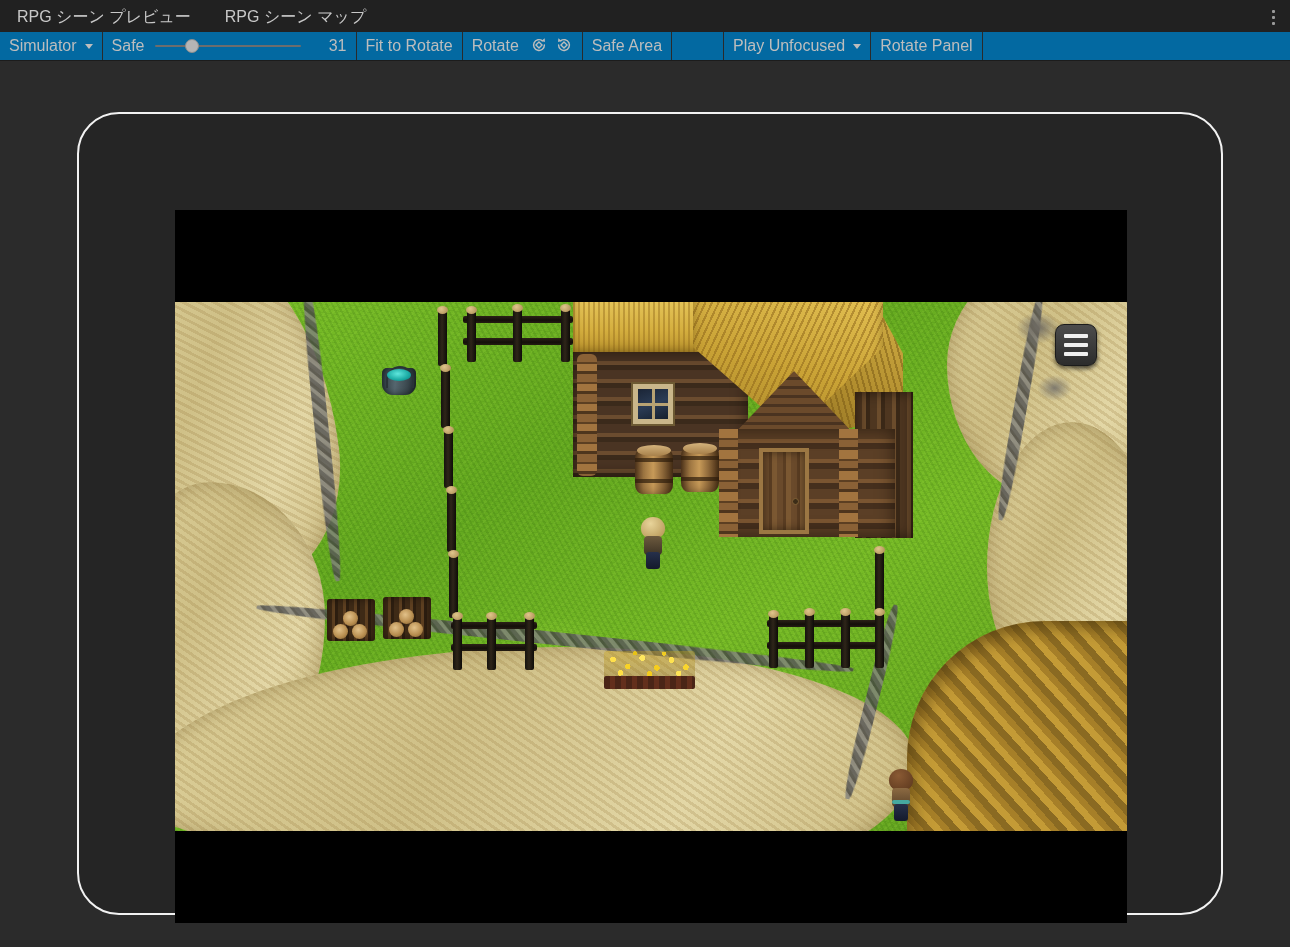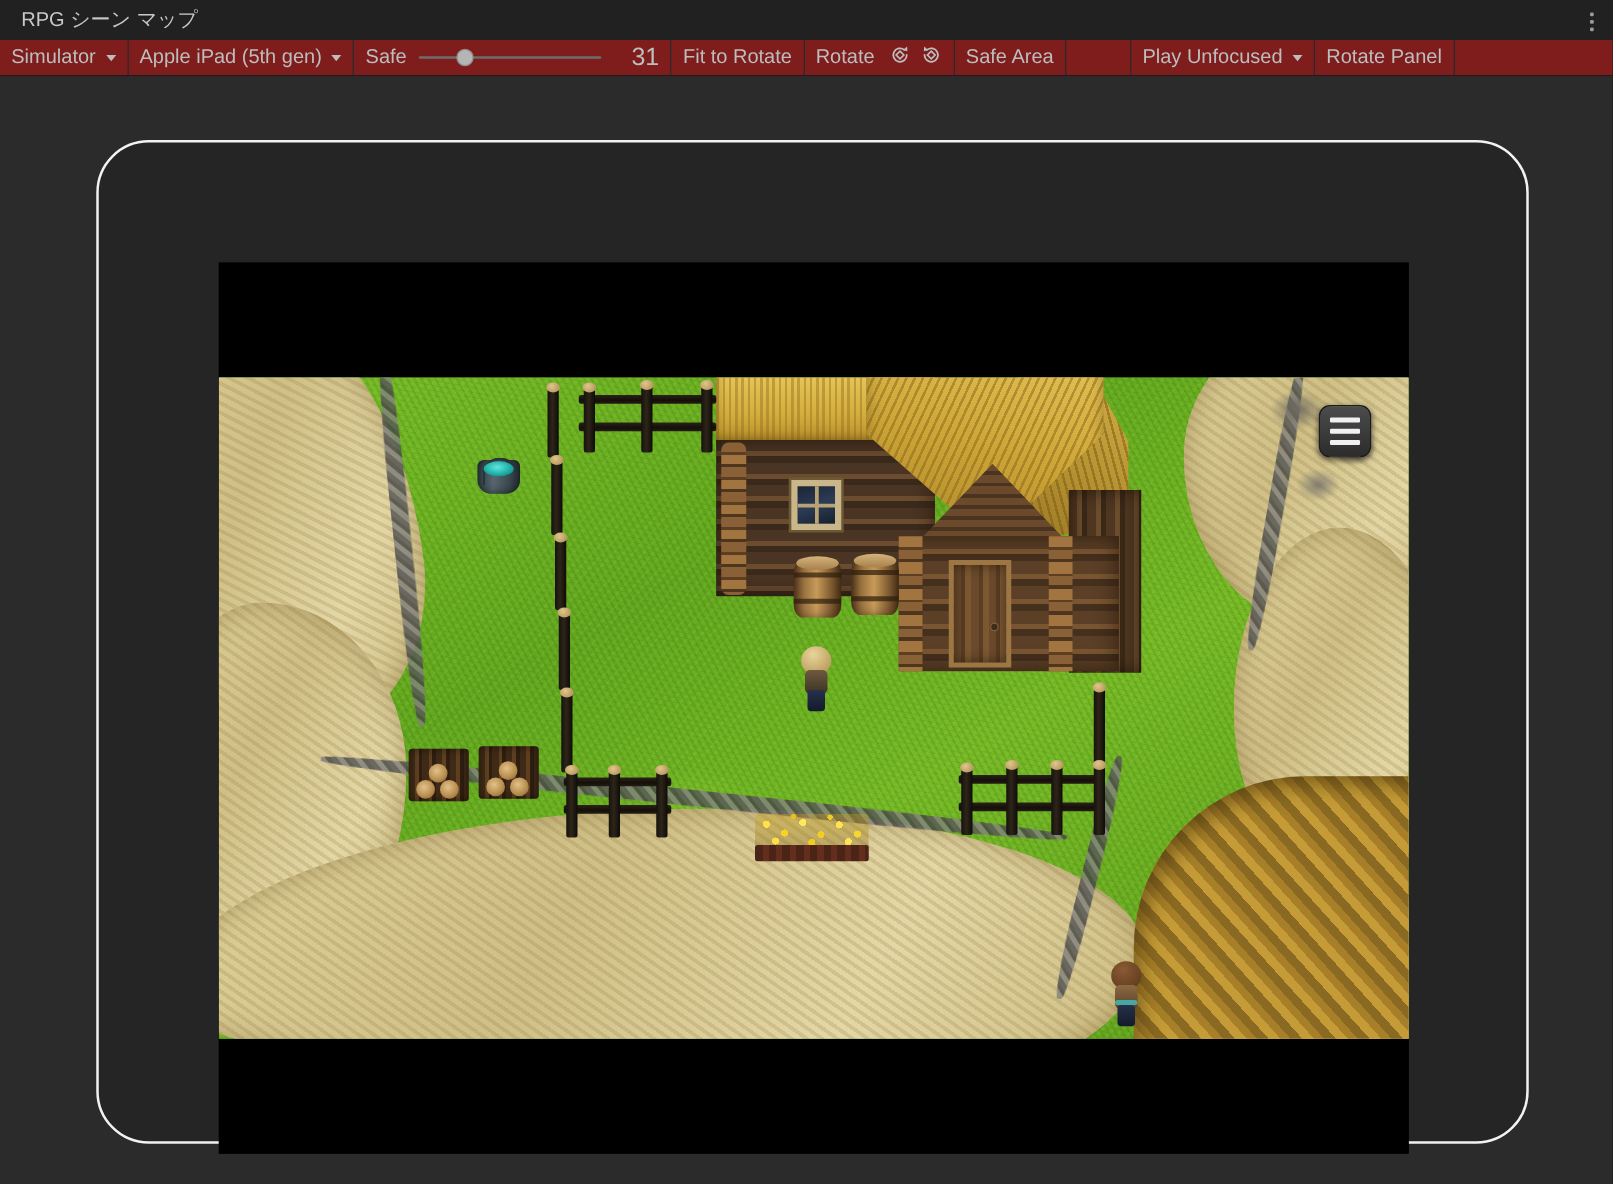--- a/index.html
+++ b/index.html
@@ -41,21 +41,21 @@
   }
   #kebab-menu i {
     display: block; width: 3px; height: 3px;
     background: #9a9a9a; border-radius: 1px;
   }
 
   
   #toolbar {
     position: absolute; top: 32px; left: 0;
     width: 1290px; height: 29px;
-    background: #7f1d1d;
+    background: #0369a1;
     display: flex; align-items: stretch;
     border-bottom: 1px solid #1c1c1c;
   }
   .tb {
     display: flex; align-items: center;
     color: #bdbdbd; font-size: 16px;
     padding: 0 9px;
     border-right: 1px solid #2a2a2a;
     white-space: nowrap;
     line-height: 1;
@@ -85,21 +85,21 @@
     position: absolute; left: 0; right: 0; top: 7px;
     height: 2px; background: #6d6d6d; border-radius: 1px;
   }
   #scale-thumb {
     position: absolute; left: 30px; top: 1px;
     width: 14px; height: 14px; border-radius: 50%;
     background: #b5b5b5;
     border: 1px solid #8e8e8e;
   }
   #scale-value {
-    color: #bdbdbd; font-size: 20px;
+    color: #bdbdbd; font-size: 16px;
     width: 36px; text-align: right; line-height: 1;
   }
   .rot-icons { display: inline-flex; align-items: center; gap: 7px; margin-left: 5px; }
   #toolbar-empty { width: 52px; border-right: 1px solid #2a2a2a; }
   #toolbar-tail { flex: 1 1 auto; }
 
   
   #canvas {
     position: absolute; top: 62px; left: 0;
     width: 1290px; height: 885px;
@@ -492,41 +492,40 @@
   #game-menu-button i {
     display: block; width: 24px; height: 4px;
     background: #f0f0f0; border-radius: 1px;
   }
 </style>
 </head>
 <body>
 
 <div id="tabbar">
   <div class="tab">
+    <span>RPG シーン プレビュー</span>
+  </div>
+  <div class="tab">
     <span>RPG シーン マップ</span>
   </div>
   <div id="tabbar-spacer"></div>
   <div id="kebab-menu">
     <i></i>
     <i></i>
     <i></i>
   </div>
 </div>
 
 <div id="toolbar">
 
   <div class="tb">
     <span>Simulator</span>
     <span class="caret"></span>
   </div>
 
-  <div class="tb">
-    <span>Apple iPad (5th gen)</span>
-    <span class="caret"></span>
-  </div>
 
   <div id="scale-group">
     <span id="scale-label">Safe</span>
     <div id="scale-slider">
       <div id="scale-track"></div>
       <div id="scale-thumb"></div>
     </div>
     <span id="scale-value">31</span>
   </div>
 

